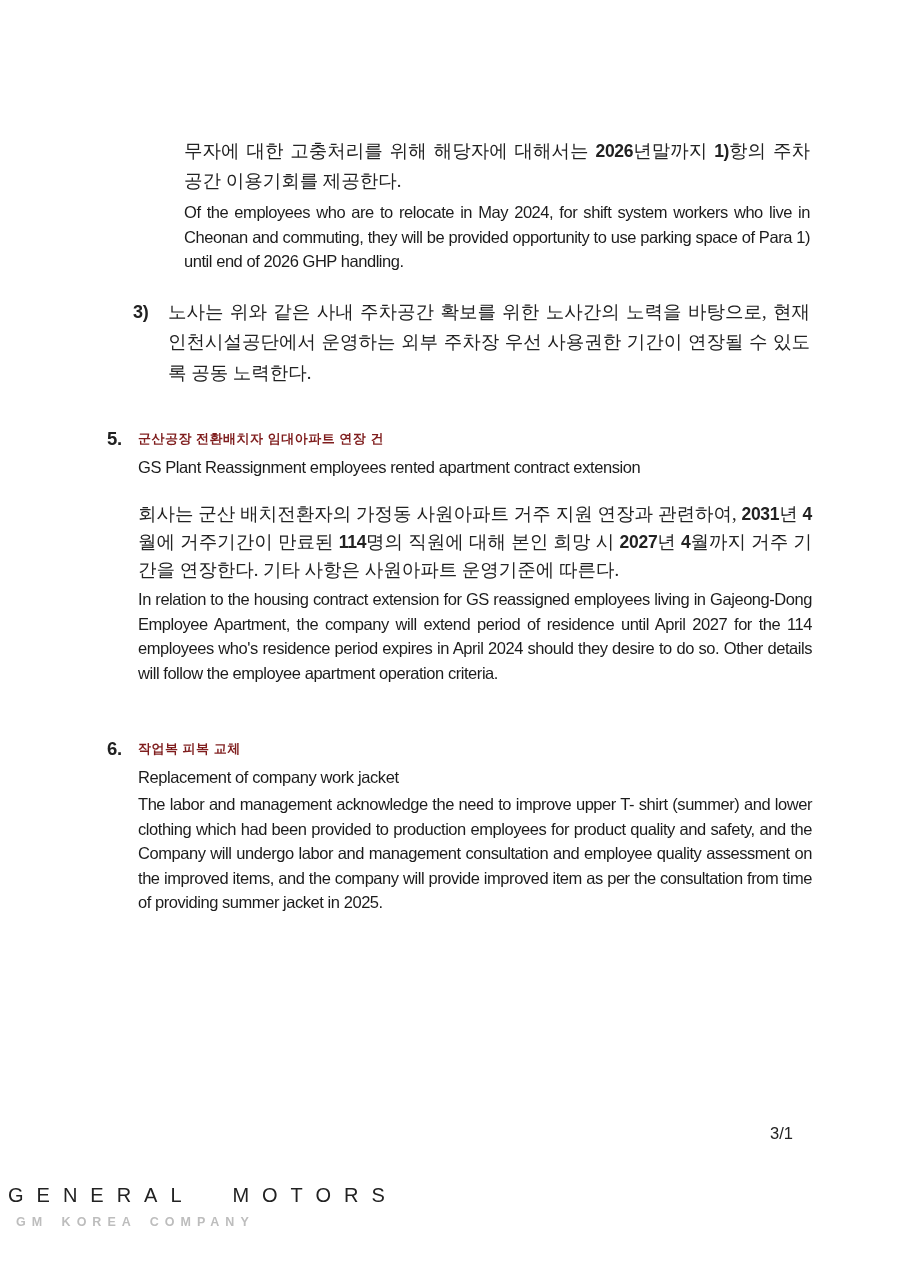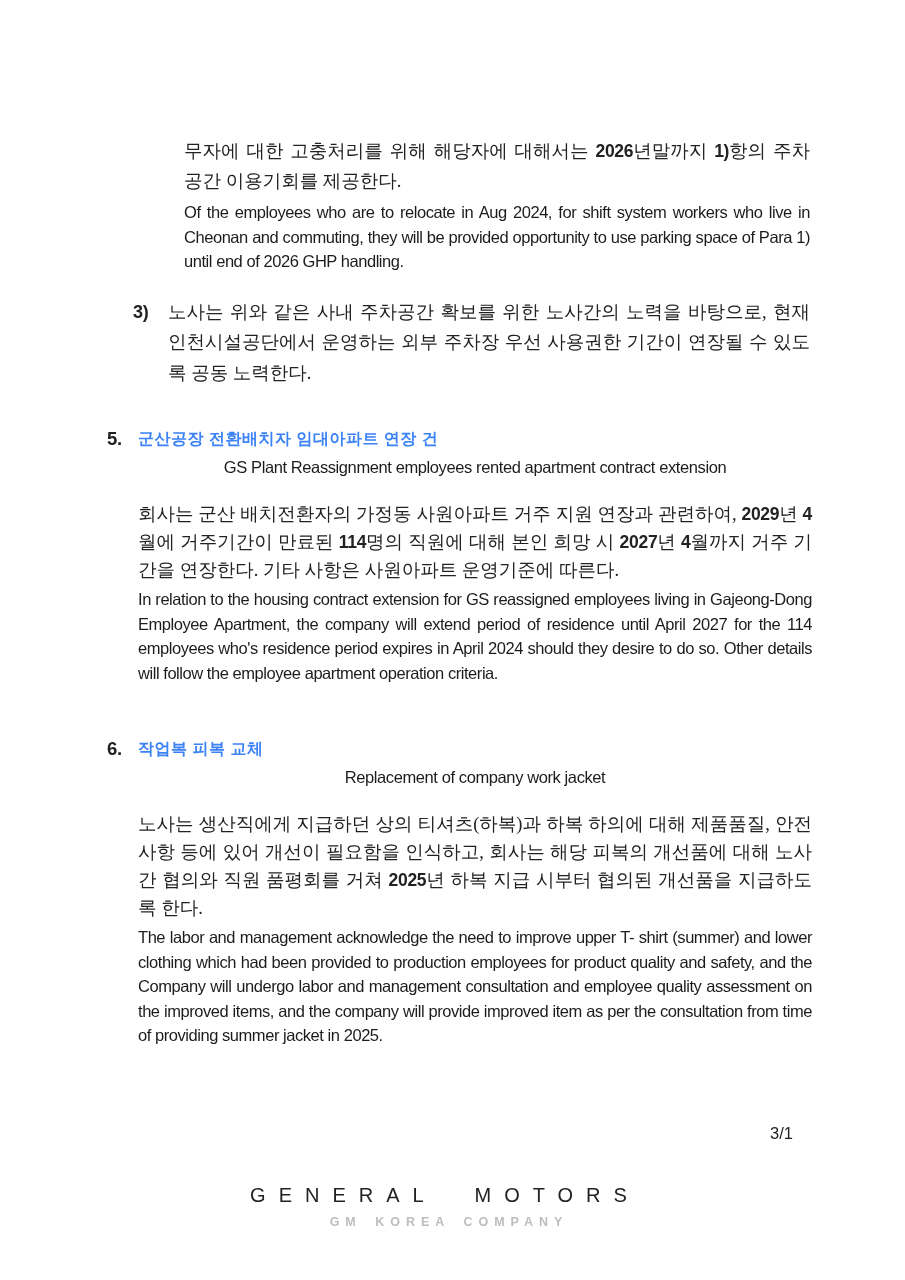--- a/index.html
+++ b/index.html
@@ -60,47 +60,46 @@
   .sec-6 { margin-top: 50px; }
   .sec .num {
     width: 31px; flex: 0 0 31px;
     font-weight: 700; font-size: 18.5px; line-height: 27px;
     letter-spacing: -0.3px;
   }
   .sec .content { flex: 1; }
   .title-ko {
     font-family: "Liberation Sans", "DejaVu Sans", sans-serif;
     font-weight: 700;
-    font-size: 16px;
+    font-size: 13px;
     line-height: 27px;
-    color: #3b82f6;
+    color: #7f1d1d;
     margin: 0;
     letter-spacing: 0.5px;
   }
   .title-en {
     font-size: 16.5px; line-height: 24px;
     letter-spacing: -0.4px;
     color: #1c1c1c;
     margin: 3px 0 0 0;
-    text-align: center;
   }
   .sec .ko.body { margin-top: 21px; line-height: 28px; }
   .sec .en.body { margin-top: 3px; }
 
   .page-number {
     position: absolute;
     top: 1124px; left: 770px;
     font-size: 16.5px;
     letter-spacing: 0;
     color: #222222;
   }
   .gm-logo {
     position: absolute;
-    top: 1184px; left: 0; width: 890px;
-    text-align: center;
+    top: 1184px; left: 8px; width: 890px;
+    text-align: left;
   }
   .logo-primary {
     font-size: 20px;
     font-weight: 500;
     letter-spacing: 13px;
     word-spacing: 20px;
     color: #222222;
     white-space: nowrap;
   }
   .logo-secondary {
@@ -115,46 +114,45 @@
   }
 </style>
 </head>
 <body>
 
 <div class="page">
   <div class="flow">
 
     <div class="continuation">
       <p class="ko"><span>무자에 대한 고충처리를 위해 해당자에 대해서는 </span><span class="numb">2026</span><span>년말까지 </span><span class="numb">1)</span><span>항의 주차공간 이용기회를 제공한다.</span></p>
-      <p class="en">Of the employees who are to relocate in Aug 2024, for shift system workers who live in Cheonan and commuting, they will be provided opportunity to use parking space of Para 1) until end of 2026 GHP handling.</p>
+      <p class="en">Of the employees who are to relocate in May 2024, for shift system workers who live in Cheonan and commuting, they will be provided opportunity to use parking space of Para 1) until end of 2026 GHP handling.</p>
     </div>
 
     <div class="subitem">
       <div class="num">3)</div>
       <div class="body">
         <p class="ko">노사는 위와 같은 사내 주차공간 확보를 위한 노사간의 노력을 바탕으로, 현재 인천시설공단에서 운영하는 외부 주차장 우선 사용권한 기간이 연장될 수 있도록 공동 노력한다.</p>
       </div>
     </div>
 
     <div class="sec sec-5">
       <div class="num">5.</div>
       <div class="content">
         <p class="title-ko">군산공장 전환배치자 임대아파트 연장 건</p>
         <p class="title-en">GS Plant Reassignment employees rented apartment contract extension</p>
-        <p class="ko body"><span>회사는 군산 배치전환자의 가정동 사원아파트 거주 지원 연장과 관련하여, </span><span class="numb">2029</span><span>년 </span><span class="numb">4</span><span>월에 거주기간이 만료된 </span><span class="numb">114</span><span>명의 직원에 대해 본인 희망 시 </span><span class="numb">2027</span><span>년 </span><span class="numb">4</span><span>월까지 거주 기간을 연장한다. 기타 사항은 사원아파트 운영기준에 따른다.</span></p>
+        <p class="ko body"><span>회사는 군산 배치전환자의 가정동 사원아파트 거주 지원 연장과 관련하여, </span><span class="numb">2031</span><span>년 </span><span class="numb">4</span><span>월에 거주기간이 만료된 </span><span class="numb">114</span><span>명의 직원에 대해 본인 희망 시 </span><span class="numb">2027</span><span>년 </span><span class="numb">4</span><span>월까지 거주 기간을 연장한다. 기타 사항은 사원아파트 운영기준에 따른다.</span></p>
         <p class="en body">In relation to the housing contract extension for GS reassigned employees living in Gajeong-Dong Employee Apartment, the company will extend period of residence until April 2027 for the 114 employees who's residence period expires in April 2024 should they desire to do so. Other details will follow the employee apartment operation criteria.</p>
       </div>
     </div>
 
     <div class="sec sec-6">
       <div class="num">6.</div>
       <div class="content">
         <p class="title-ko">작업복 피복 교체</p>
         <p class="title-en">Replacement of company work jacket</p>
-        <p class="ko body"><span>노사는 생산직에게 지급하던 상의 티셔츠(하복)과 하복 하의에 대해 제품품질, 안전사항 등에 있어 개선이 필요함을 인식하고, 회사는 해당 피복의 개선품에 대해 노사간 협의와 직원 품평회를 거쳐 </span><span class="numb">2025</span><span>년 하복 지급 시부터 협의된 개선품을 지급하도록 한다.</span></p>
         <p class="en body">The labor and management acknowledge the need to improve upper T- shirt (summer) and lower clothing which had been provided to production employees for product quality and safety, and the Company will undergo labor and management consultation and employee quality assessment on the improved items, and the company will provide improved item as per the consultation from time of providing summer jacket in 2025.</p>
       </div>
     </div>
 
   </div>
 
   <div class="page-number">3/1</div>
 
   <div class="gm-logo">
     <div class="logo-primary">GENERAL MOTORS</div>

